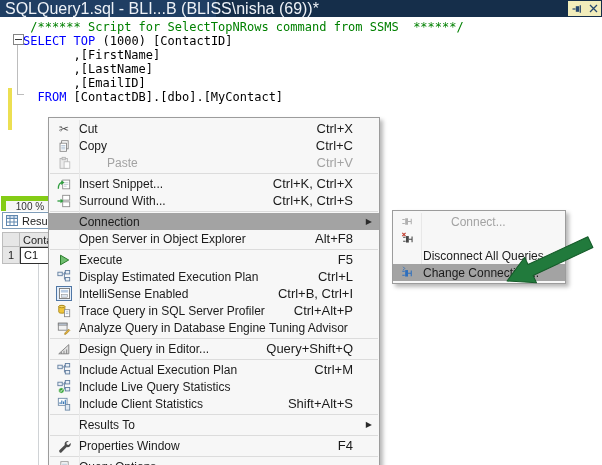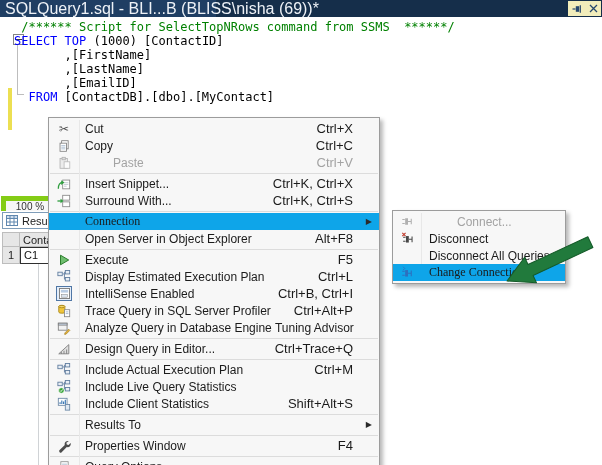--- a/index.html
+++ b/index.html
@@ -15,21 +15,21 @@
             display:flex;align-items:center;justify-content:space-around;}
 
   
   .editor{position:absolute;top:17px;left:0;right:0;bottom:0;background:#fff;}
   .change-bar{position:absolute;left:8px;top:71px;width:4px;height:42px;background:#ecdf52;}
   .collapse-box{position:absolute;left:13px;top:17px;width:9px;height:9px;border:1px solid #848484;
                 background:#fff;}
   .collapse-box i{position:absolute;left:1px;right:1px;top:4px;height:1px;background:#3a3a3a;}
   .outline-vline{position:absolute;left:17px;top:28px;width:1px;height:49px;background:#bdbdbd;}
   .outline-tick{position:absolute;left:17px;top:77px;width:7px;height:1px;background:#bdbdbd;}
-  .code{position:absolute;left:14px;top:3px;font-family:"DejaVu Sans Mono","Liberation Mono",monospace;
+  .code{position:absolute;left:23px;top:3px;font-family:"DejaVu Sans Mono","Liberation Mono",monospace;
         font-size:12px;line-height:14px;white-space:pre;}
   .code .ln{height:14px;}
   .tk-kw{color:#0000ff;} .tk-cm{color:#008000;} .tk-pl{color:#000;}
 
   
   .zoom-ctl{position:absolute;left:1px;top:179px;width:42px;height:14px;border:5px solid #84cc16;
             background:#f7f7f7;font-size:10px;color:#333;display:flex;align-items:center;
             justify-content:space-between;padding:0 3px;flex-direction:column;}
   .zoom-ctl .caret{font-size:7px;color:#555;}
 
@@ -52,23 +52,23 @@
   
   .menu{position:absolute;left:48px;top:117px;width:332px;background:#f7f7f7;border:1px solid #9c9c9c;
         box-shadow:3px 3px 4px rgba(0,0,0,.28);padding:2px 0;z-index:10;box-sizing:border-box;}
   .menu::before{content:"";position:absolute;left:30px;top:2px;bottom:2px;width:1px;background:#e8e8e8;}
   .submenu{position:absolute;left:392px;top:210px;width:174px;background:#f7f7f7;border:1px solid #9c9c9c;
         box-shadow:3px 3px 4px rgba(0,0,0,.28);padding:2px 0;z-index:11;box-sizing:border-box;}
   .submenu::before{content:"";position:absolute;left:28px;top:2px;bottom:2px;width:1px;background:#e8e8e8;}
   .mi{display:flex;align-items:center;height:17px;position:relative;font-size:12px;color:#1b1b1b;}
   .mi .ic{width:30px;display:flex;justify-content:center;align-items:center;flex:none;height:17px;}
   .mi .ic .char{font-size:12px;color:#4d4d4d;line-height:1;}
-  .mi .lb{flex:1;padding-left:6px;white-space:nowrap;overflow:hidden;}
+  .mi .lb{flex:1;white-space:nowrap;overflow:hidden;}
   .mi .sc{padding-right:26px;font-size:13px;white-space:nowrap;}
-  .mi.hl{background:#0ea5e9;font-family:Liberation Serif, serif;}
+  .mi.hl{background:#a3a3a3;}
   .mi.dis{color:#a3a3a3;gap:28px;}
   .mi .sub{position:absolute;right:7px;top:50%;transform:translateY(-52%);font-size:8px;color:#2a2a2a;}
   .msep{height:4px;display:flex;align-items:center;}
   .msep i{display:block;height:1px;background:#dcdcdc;width:100%;margin:0 1px;}
   .pressed{width:16px;height:15px;border:1px solid #4f76a5;background:#e4eefa;display:flex;
            align-items:center;justify-content:center;box-sizing:border-box;}
 
   .arrow-layer{position:absolute;left:0;top:0;z-index:20;pointer-events:none;}
 </style>
 </head>
@@ -270,21 +270,21 @@
       <i></i>
     </div>
     <div class="mi">
       <span class="ic">
         <svg width="14" height="14" viewBox="0 0 16 16">
           <path d="M2 13.5h11.5V3z" fill="#e0e0e0" stroke="#7c7c7c"></path>
           <path d="M5 13.5v-2M8 13.5v-3.5M11 13.5v-5" stroke="#7c7c7c" fill="none"></path>
         </svg>
       </span>
       <span class="lb">Design Query in Editor...</span>
-      <span class="sc">Ctrl+Trace+Q</span>
+      <span class="sc">Query+Shift+Q</span>
     </div>
     <div class="msep">
       <i></i>
     </div>
     <div class="mi">
       <span class="ic">
         <svg width="14" height="14" viewBox="0 0 16 16">
           <path d="M6.5 4.5h2v-2h1M8.5 4.5v6h1" stroke="#5f7c9e" fill="none"></path>
           <g fill="#e8eef5" stroke="#5f7c9e">
             <rect x="1" y="2.5" width="5" height="4"></rect>
@@ -373,21 +373,20 @@
       <span class="ic">
         <svg width="14" height="13" viewBox="0 0 16 16">
           <g stroke="#474747" stroke-width="1.3" fill="none">
             <path d="M2 6.5h3M2 11.5h3"></path>
             <rect x="5.5" y="5" width="3.5" height="8" fill="#474747" stroke="none"></rect>
             <path d="M9 9h4M13 5.5v7"></path>
           </g>
           <path d="M1 1l4 4M5 1L1 5" stroke="#c23a2b" stroke-width="1.4" fill="none"></path>
         </svg>
       </span>
-      <span class="lb">Disconnect</span>
     </div>
     <div class="mi">
       <span class="ic"></span>
       <span class="lb">Disconnect All Queries</span>
     </div>
     <div class="mi hl">
       <span class="ic">
         <svg width="14" height="13" viewBox="0 0 16 16">
           <g stroke="#2e6fbe" stroke-width="1.3" fill="none">
             <path d="M1 6.5h3M1 11.5h3"></path>

